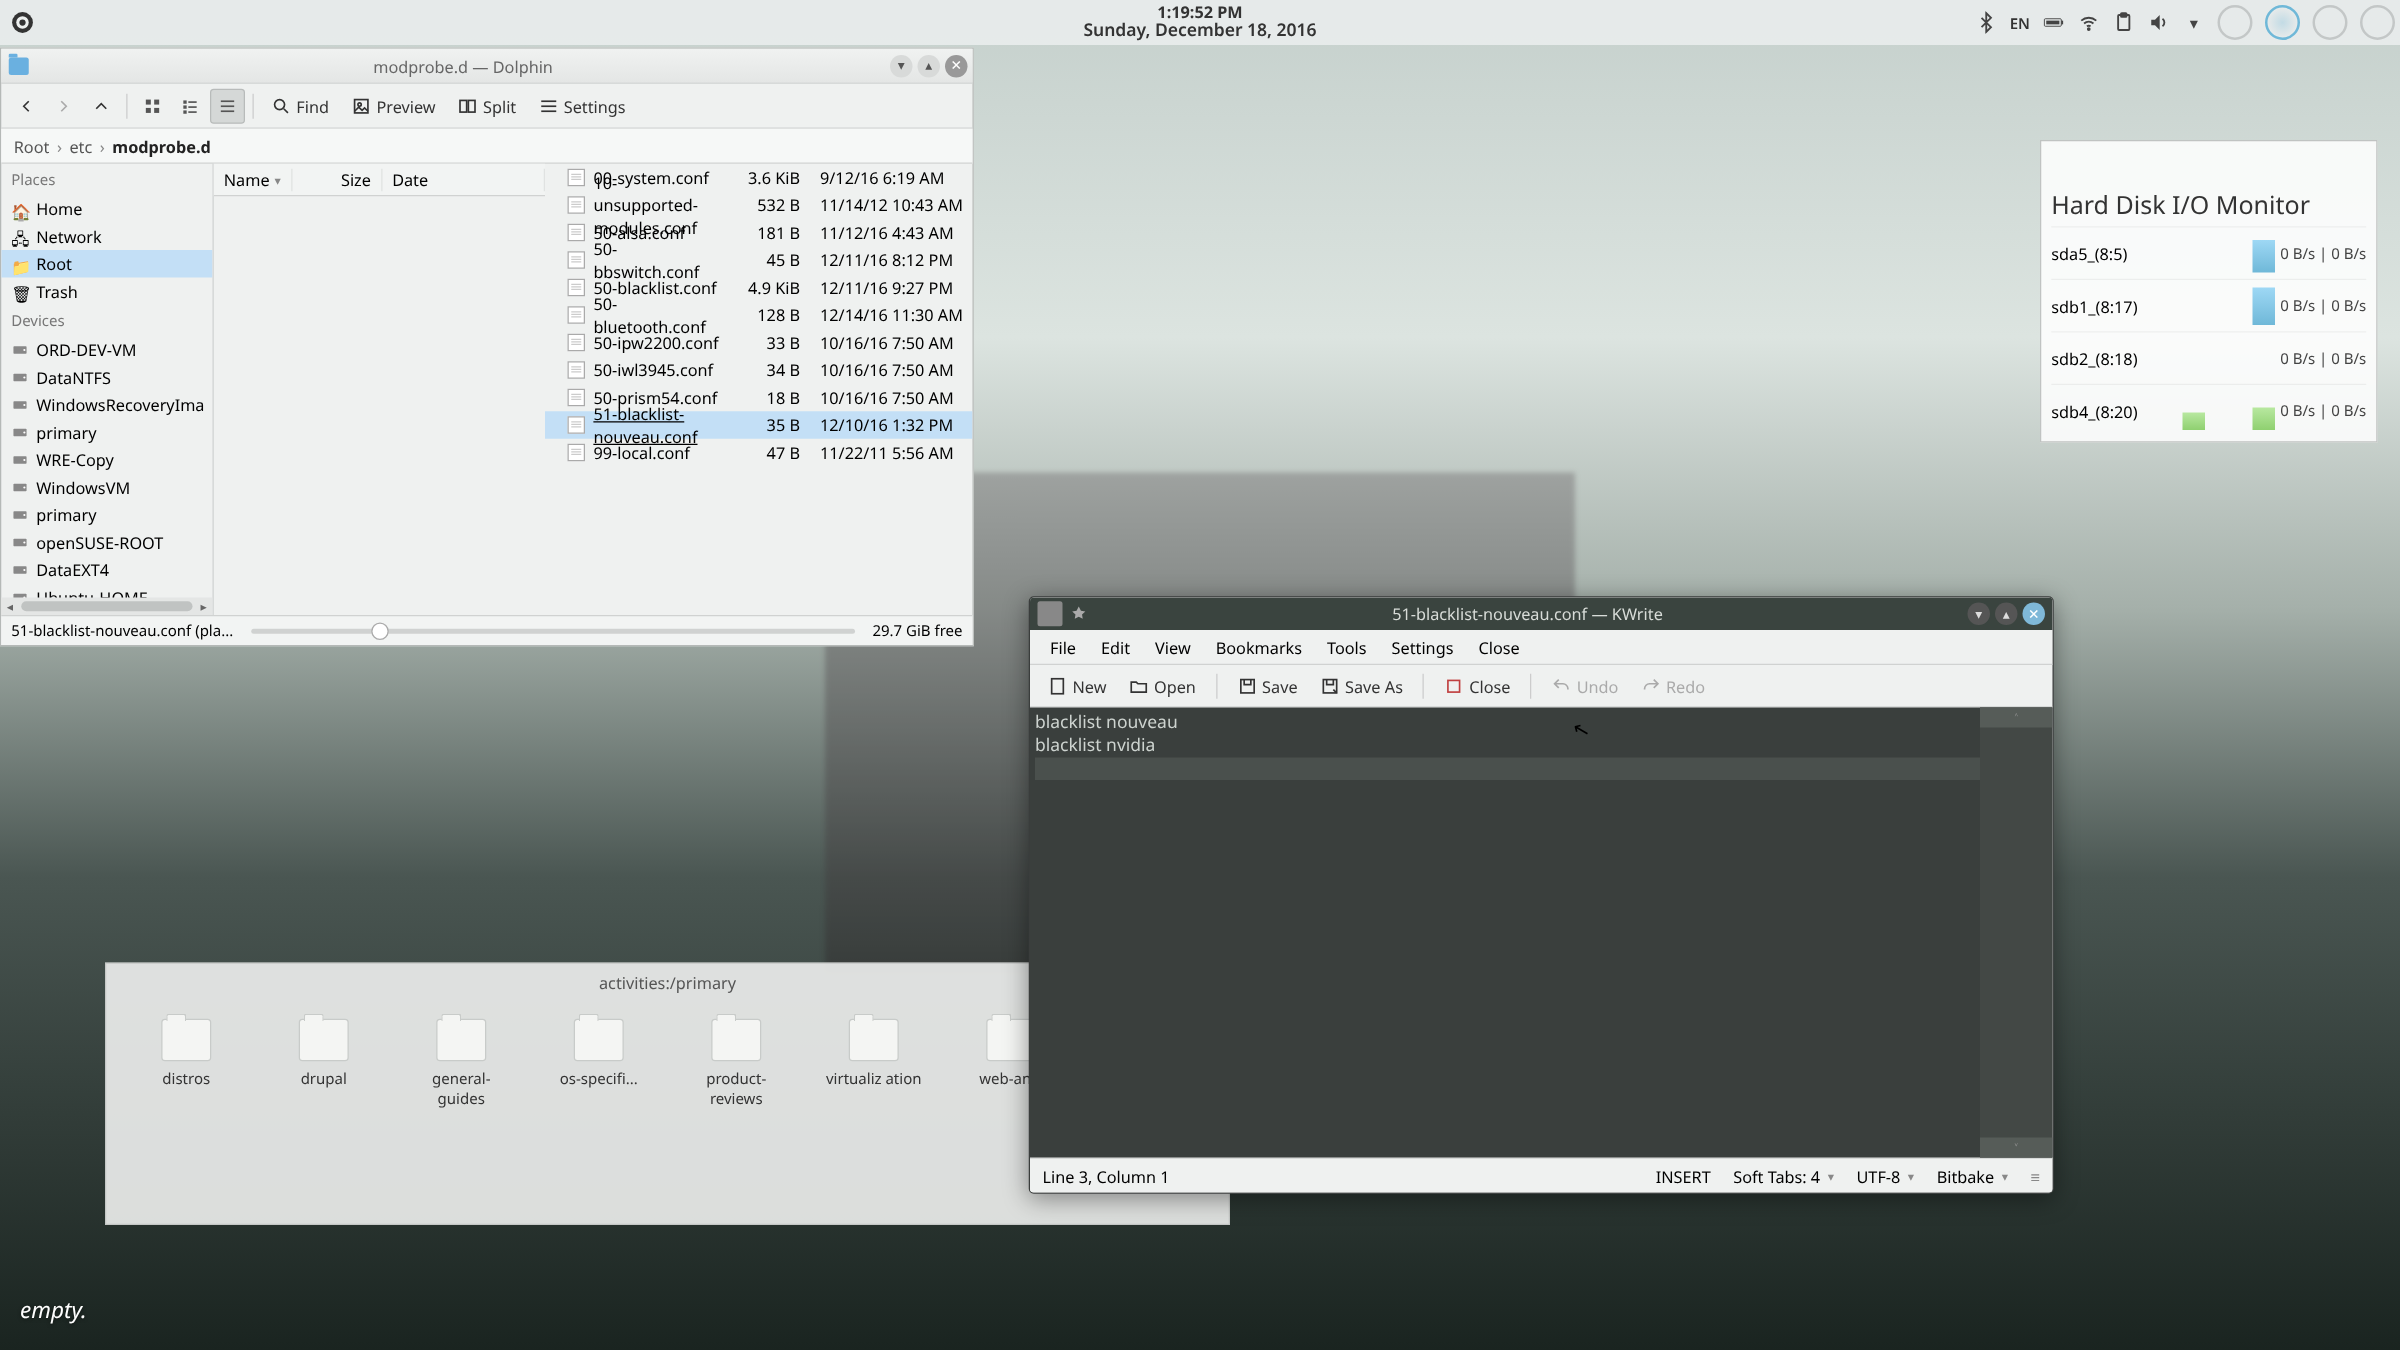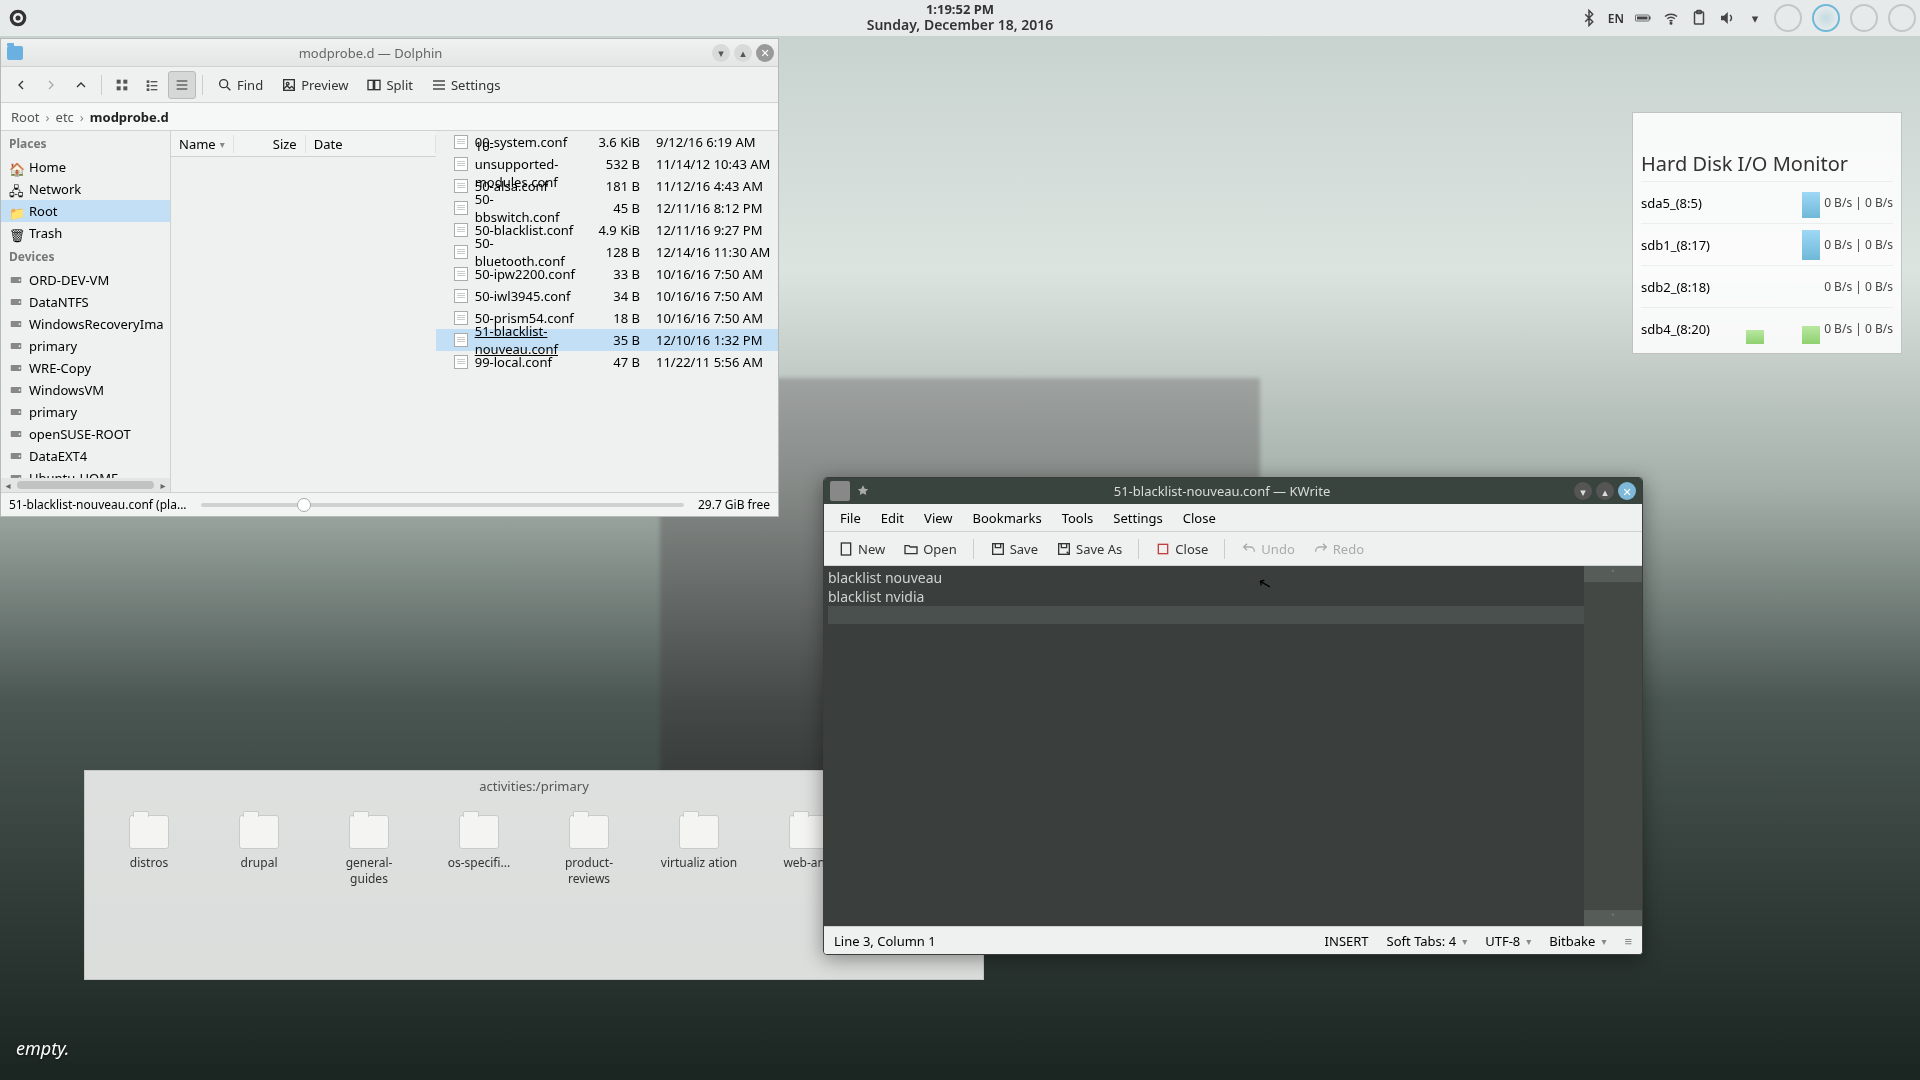--- a/index.html
+++ b/index.html
@@ -32,21 +32,21 @@
 .dolphin .toolbar .icobtn { width: 28px; height: 28px; display: flex; align-items: center; justify-content: center; border-radius: 3px; cursor: pointer; }
 .dolphin .toolbar .icobtn.pressed { background: #d5d8d7; border: 1px solid #b8bbba; }
 .dolphin .toolbar .sep { width: 1px; height: 20px; background: #ccc; margin: 0 4px; }
 .dolphin .toolbar svg { width: 16px; height: 16px; }
 .dolphin .breadcrumb { height: 28px; display: flex; align-items: center; padding: 0 10px; gap: 6px; border-bottom: 1px solid #d0d2d1; background: #f6f8f7; }
 .dolphin .breadcrumb .crumb { color: #555; cursor: pointer; }
 .dolphin .breadcrumb .sep { color: #888; }
 .dolphin .breadcrumb .current { font-weight: 700; color: #222; }
 .dolphin .body { flex: 1; display: flex; min-height: 0; }
 .dolphin .sidebar { width: 170px; border-right: 1px solid #d0d2d1; overflow: hidden; position: relative; }
-.dolphin .sidebar .section-h { padding: 4px 8px; color: #777; font-size: 12px; font-weight: bold; }
+.dolphin .sidebar .section-h { padding: 4px 8px; color: #777; font-size: 12px; }
 .dolphin .sidebar .item { display: flex; align-items: center; gap: 6px; padding: 2px 8px; cursor: pointer; white-space: nowrap; overflow: hidden; }
 .dolphin .sidebar .item.sel { background: #c3dff6; }
 .dolphin .sidebar .item .pico { width: 14px; height: 14px; flex-shrink: 0; }
 .dolphin .sidebar-scroll { position: absolute; bottom: 0; left: 0; right: 0; height: 14px; background: #e4e6e5; display: flex; align-items: center; }
 .dolphin .sidebar-scroll .arrow { width: 14px; text-align: center; color: #666; font-size: 10px; }
 .dolphin .sidebar-scroll .thumb { flex: 1; height: 8px; background: #c0c3c2; border-radius: 4px; margin: 0 2px; }
 .dolphin .filepane { flex: 1; display: flex; flex-direction: row; position: relative; justify-content: flex-end; }
 .dolphin .filepane .hdr { display: flex; height: 26px; align-items: center; border-bottom: 1px solid #d0d2d1; background: #f2f4f3; font-size: 13px; }
 .dolphin .filepane .hdr .col { padding: 0 8px; border-right: 1px solid #e0e2e1; display: flex; align-items: center; gap: 4px; }
 .dolphin .filepane .col-name { flex: 1; }

